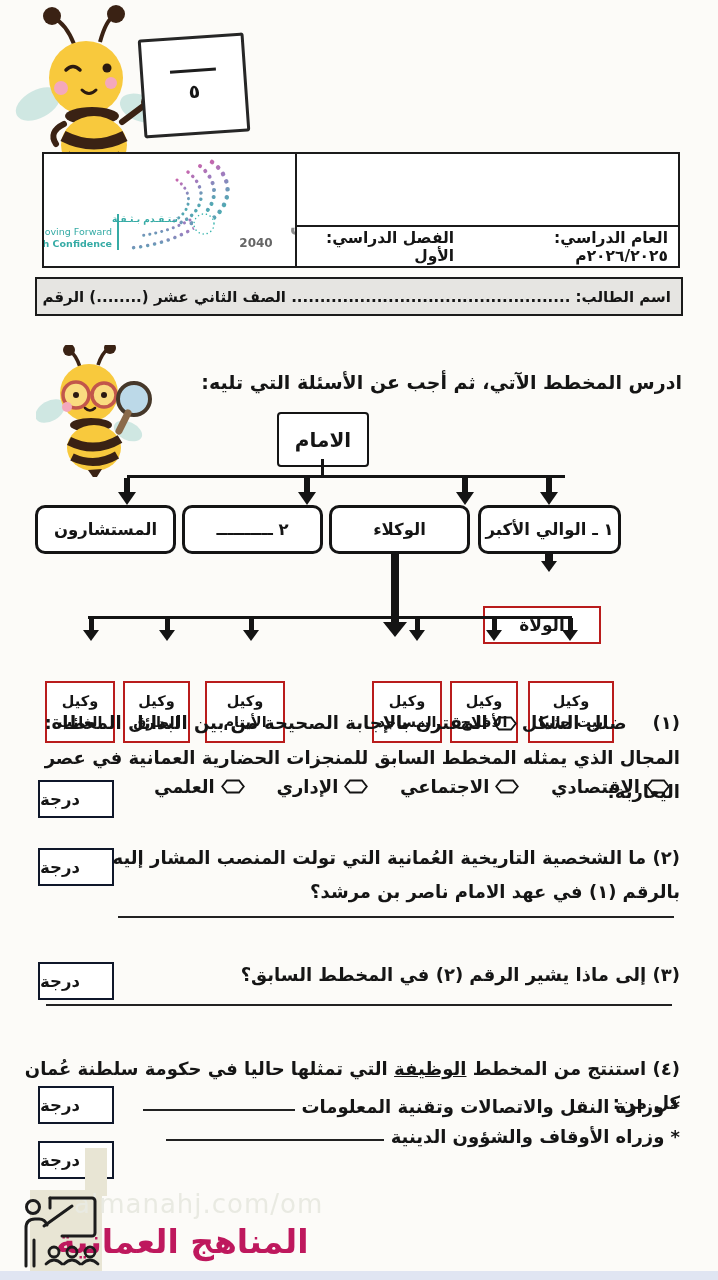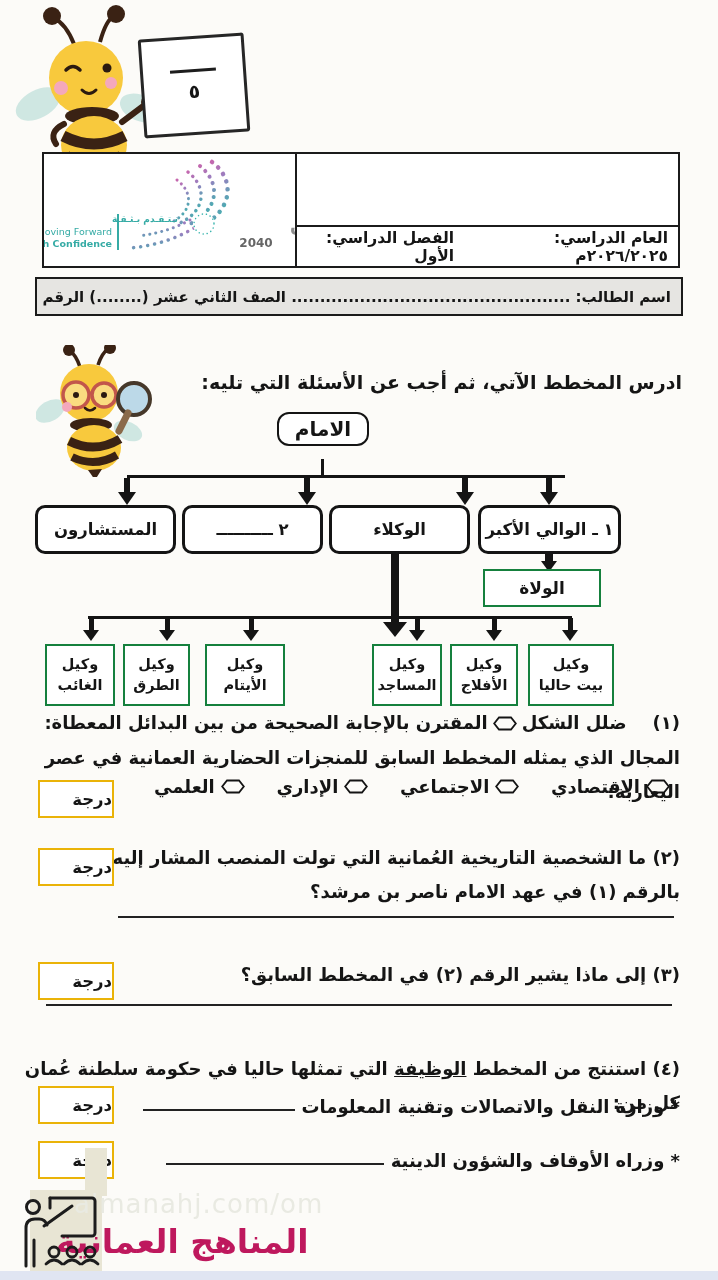--- a/index.html
+++ b/index.html
@@ -45,38 +45,38 @@
     font-size:15px; font-weight:bold; white-space:nowrap; overflow:hidden;
   }
 
   .instruction {
     right:36px; top:323px; font-size:19px; font-weight:bold;margin-top:48px;
   }
 
   
   .box { position:absolute; background:#fff; display:flex; align-items:center; justify-content:center; text-align:center; }
   .rounded { border:3px solid #141414; border-radius:10px; font-weight:bold; }
-  .imam-box { left:277px; top:412px; width:92px; height:34px; border-width:2.5px; border-radius:12px; font-size:20px; }
+  .imam-box { left:277px; top:412px; width:92px; height:55px; border-width:2.5px; border-radius:4px; font-size:20px; }
   .lvl2-box { top:505px; height:49px; font-size:16.5px; }
-  .square { border:2px solid #15803d; font-weight:bold; }
+  .square { border:2px solid #b91c1c; font-weight:bold;margin-top:37px; }
   .wulat-box { left:483px; top:569px; width:118px; height:38px; font-size:17px; }
   .agent-box { top:644px; height:62px; font-size:14.5px; line-height:1.45; font-weight:bold; flex-direction:column; }
   .cline { position:absolute; background:#141414; }
   .tri { position:absolute; width:0; height:0; border-left:9px solid transparent; border-right:9px solid transparent; border-top:13px solid #141414; }
   .tri.small { border-left-width:8px; border-right-width:8px; border-top-width:11px; }
   .tri.big { border-left-width:12px; border-right-width:12px; border-top-width:15px; }
 
   
   .qtext { position:absolute; font-size:18px; font-weight:bold; text-align:right; line-height:1.9; }
   .hexagon { display:inline-block; vertical-align:-2px; margin:0 5px; }
   .options-row { left:130px; top:776px; width:540px; display:flex; flex-direction:row; justify-content:space-between; align-items:center; }
   .option { display:flex; align-items:center; gap:6px; font-size:18px; font-weight:bold; cursor:pointer;margin-left:24px; }
   .grade-box {
-    left:38px; width:76px; height:38px; background:#fff; border:2px solid #eab308;
-    display:flex; align-items:center; justify-content:flex-start;
+    left:38px; width:76px; height:38px; background:#fff; border:2px solid #0f172a;
+    display:flex; align-items:center; justify-content:flex-end;
     font-size:16.5px; font-weight:bold;
   }
   .answer-line { position:absolute; border-top:2.2px solid #222; }
   .blank-span { display:inline-block; border-bottom:2.2px solid #222; height:4px; vertical-align:2px; }
 
   
   .wm-block { background:#e8e5d4; }
   .wm-url { left:74px; top:1189px; font-size:26px; color:#e9eae2; direction:ltr; letter-spacing:1px; }
   .wm-ar { left:56px; top:1222px; font-size:33px; font-weight:bold; color:#be185d; }
   .bottom-strip { left:0; top:1271px; width:718px; height:9px; background:#e0e5f2; }
@@ -314,21 +314,21 @@
 <div class="qtext" style="right:38px; top:1052px;">
   <span>(٤) استنتج من المخطط </span><span style="text-decoration:underline;">الوظيفة</span><span> التي تمثلها حاليا في حكومة سلطنة عُمان كل من:</span>
 </div>
 <div class="qtext" style="right:38px; top:1090px;">
   <span>* وزارة النقل والاتصالات وتقنية المعلومات</span>
   <span class="blank-span" style="width:152px;"></span>
 </div>
 <div class="abs grade-box" style="top:1086px;">
   <span>درجة</span>
 </div>
-<div class="qtext" style="right:38px; top:1144px;">
+<div class="qtext" style="right:38px; top:1120px;">
   <span>* وزراه الأوقاف والشؤون الدينية</span>
   <span class="blank-span" style="width:218px;"></span>
 </div>
 <div class="abs grade-box" style="top:1141px;">
   <span>درجة</span>
 </div>
 
 <div class="abs wm-block" style="left:85px; top:1148px; width:22px; height:48px;"></div>
 <div class="abs wm-block" style="left:30px; top:1190px; width:72px; height:98px;"></div>
 <div class="abs wm-url">almanahj.com/om</div>

